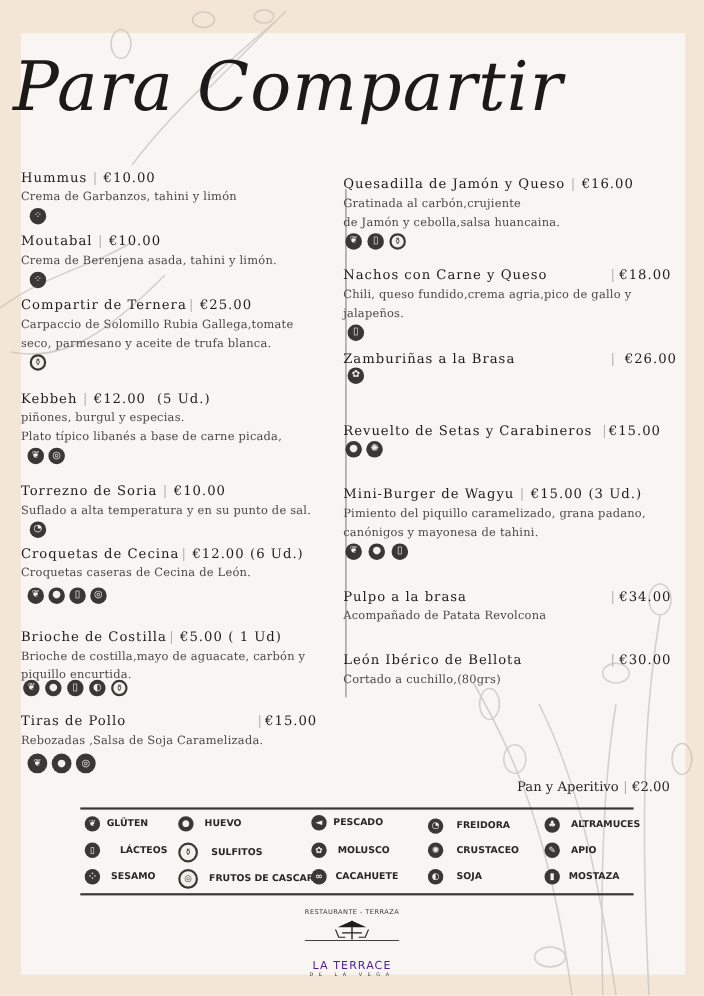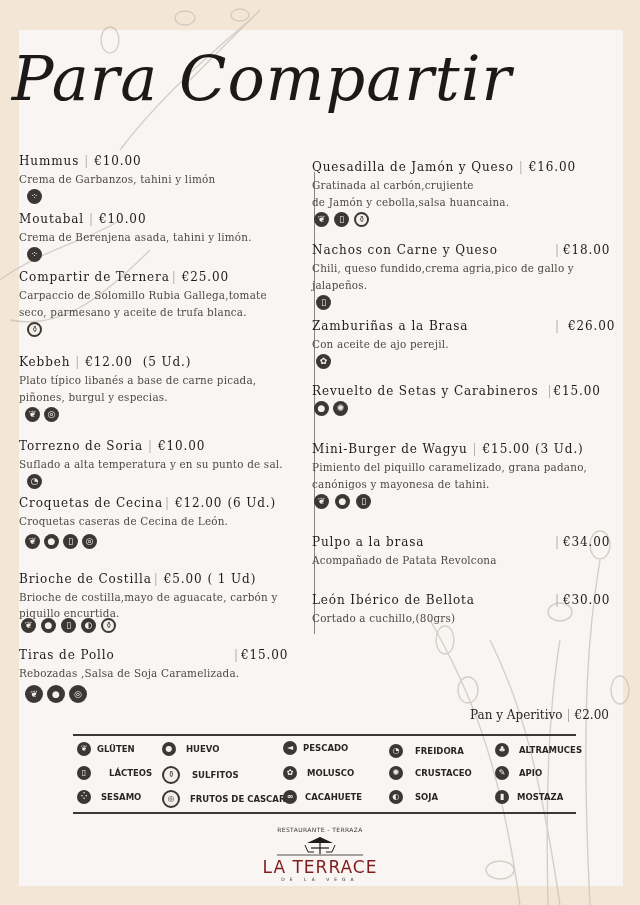--- a/index.html
+++ b/index.html
@@ -47,21 +47,21 @@
     border-top:2px solid #3b3735; border-bottom:2px solid #3b3735;
   }
   .lg-item {
     position:absolute; display:flex; align-items:center; gap:6px;
     font-family:"DejaVu Sans", sans-serif; font-weight:bold; font-size:8.5px; color:#2a2624;
     white-space:nowrap;
   }
   .lg-item .al { width:14px; height:14px; font-size:8px; }
   .logo { position:absolute; left:262px; top:826px; width:116px; text-align:center; }
   .logo .tag { font-family:"DejaVu Sans", sans-serif; font-size:6px; letter-spacing:0.4px; color:#3a3634; }
-  .logo .name1 { font-family:"DejaVu Sans", sans-serif; font-size:17px; letter-spacing:1px; color:#7f1d1d; margin-top:0px; }
+  .logo .name1 { font-family:"DejaVu Sans", sans-serif; font-size:10px; letter-spacing:1px; color:#4c1d95; margin-top:16px; }
   .logo .sub { font-family:"DejaVu Sans", sans-serif; font-size:4.5px; letter-spacing:5px; color:#3a3634; }
   .logo svg { display:block; margin:2px auto 0; }
 </style>
 </head>
 <body>
 
 <div class="card"></div>
 
 <svg class="flora" style="left:0;top:0" width="640" height="905" viewBox="0 0 640 905">
   <g fill="none" stroke="#c9c2bb" stroke-width="1.4" opacity="0.75">
@@ -127,22 +127,22 @@
       </div>
   </div>
   <div class="item" style="top:201px">
     <div class="name">
         <span>Kebbeh</span>
         <span class="sep">|</span>
         <span>€12.00</span>
         <span style="margin-left:10px">(5 Ud.)</span>
       </div>
     <div class="desc">
+        <div>piñones, burgul y especias.</div>
         <div>Plato típico libanés a base de carne picada,</div>
-        <div>piñones, burgul y especias.</div>
       </div>
     <div class="icons" style="margin-left:6px">
         <span class="al">❦</span>
         <span class="al">◎</span>
       </div>
   </div>
   <div class="item" style="top:285px">
     <div class="name">
         <span>Torrezno de Soria</span>
         <span class="sep">|</span>
@@ -232,21 +232,20 @@
     <div class="icons" style="margin-left:4px">
         <span class="al">▯</span>
       </div>
   </div>
   <div class="item" style="top:159px">
     <div class="name">
         <span>Zamburiñas a la Brasa</span>
         <span class="sep" style="position:absolute;left:238px">|</span>
         <span style="position:absolute;left:256px">€26.00</span>
       </div>
-    <div class="desc">Con aceite de ajo perejil.</div>
     <div class="icons" style="margin-left:4px">
         <span class="al">✿</span>
       </div>
   </div>
   <div class="item" style="top:224px">
     <div class="name">
         <span>Revuelto de Setas y Carabineros</span>
         <span class="sep" style="margin-left:9px;margin-right:1px">|</span>
         <span>€15.00</span>
       </div>

